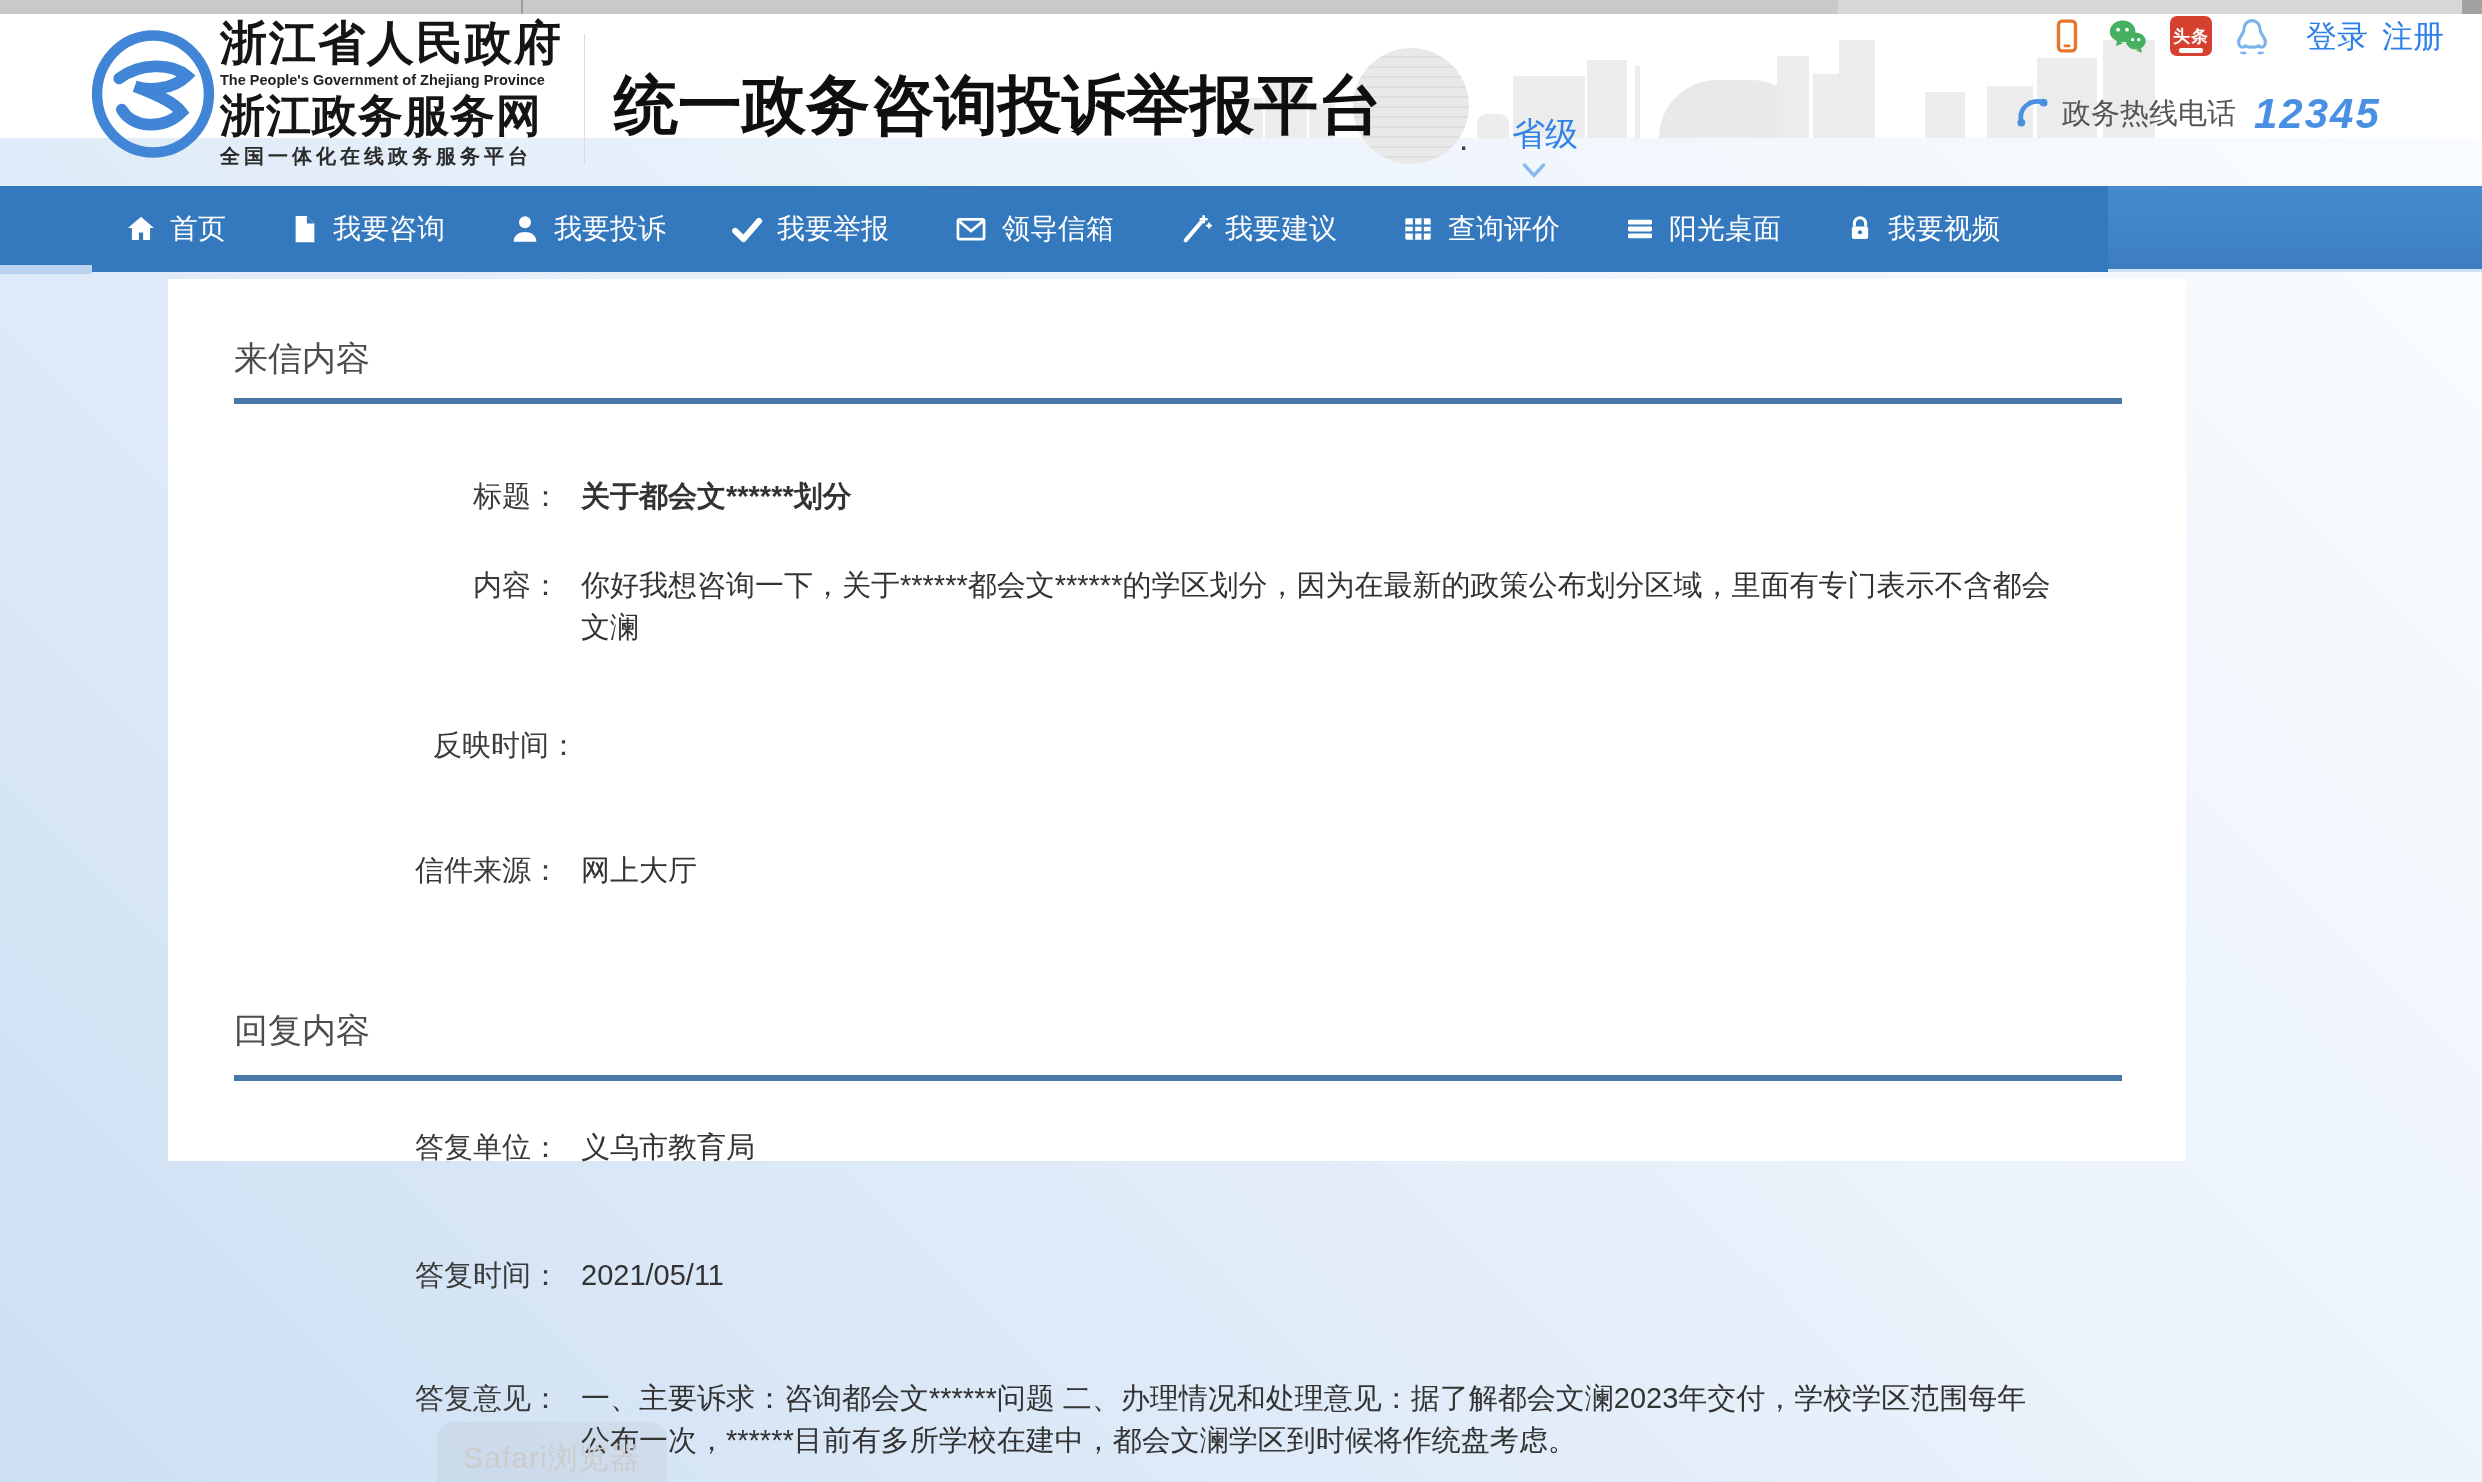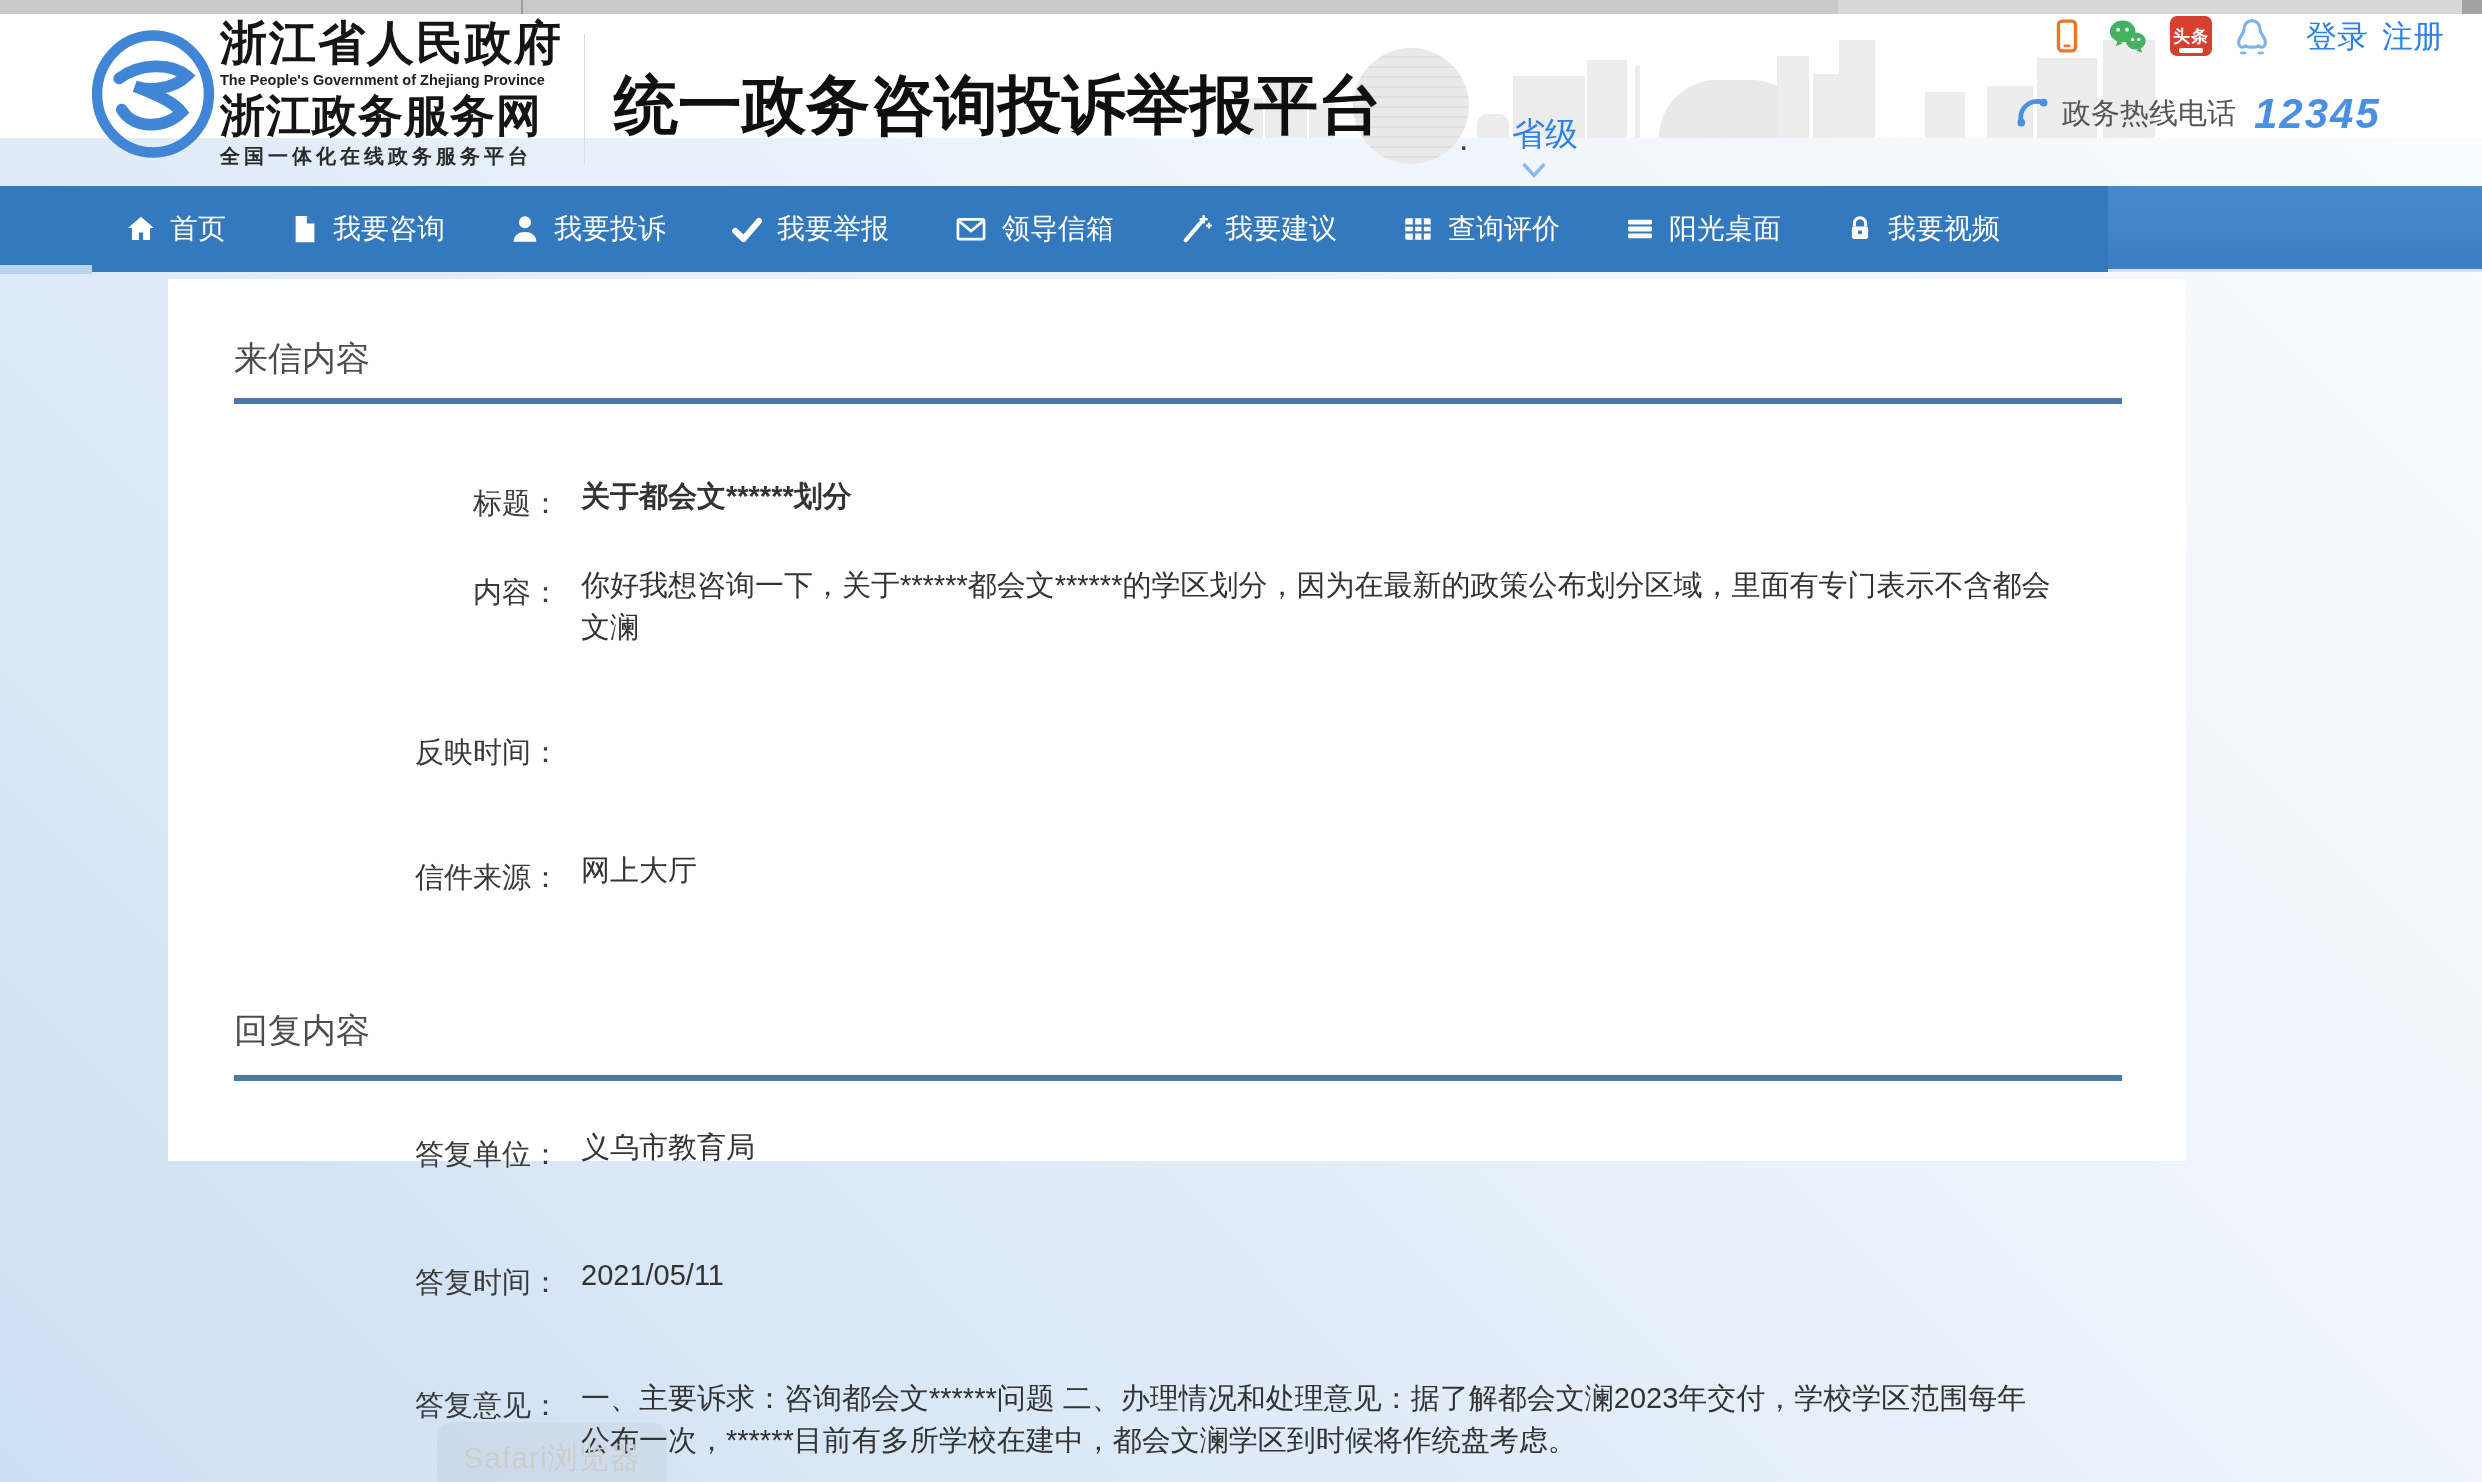--- a/index.html
+++ b/index.html
@@ -52,21 +52,21 @@
   .nav-item{display:flex;align-items:center;gap:13px;cursor:pointer;white-space:nowrap;}
   .nav-item span{color:#ffffff;font-size:28px;}
   .nav-cap{position:absolute;right:0;top:0;width:374px;height:83px;background:linear-gradient(#468ace,#3d7ec2);border-bottom:3px solid #cfe3f6;}
   .nav-notch{position:absolute;left:0;bottom:-2px;width:92px;height:9px;background:#b9d3ee;}
 
   
   .panel{position:absolute;left:168px;top:279px;width:2018px;height:882px;background:#ffffff;}
   .sec-title{position:absolute;left:66px;font-size:34px;line-height:44px;color:#4d4d4d;}
   .sec-divider{position:absolute;left:66px;width:1888px;height:6px;background:#4a78a8;}
   .row{position:absolute;left:0;display:flex;align-items:flex-start;}
-  .row .lbl{width:392px;text-align:right;font-size:29px;color:#3a3a3a;line-height:42px;flex:none;margin-top:7px;}
+  .row .lbl{width:392px;text-align:right;font-size:29px;color:#3a3a3a;line-height:42px;flex:none;}
   .row .val{margin-left:21px;width:1470px;font-size:29px;color:#333;line-height:42px;word-break:break-all;}
   .val-link{color:#2d7ad2;font-weight:700;cursor:pointer;}
 
   
   .ghost{position:absolute;left:437px;top:1422px;width:230px;height:72px;border-radius:16px;
      background:rgba(80,80,80,0.055);display:flex;align-items:center;justify-content:center;z-index:6;}
   .ghost span{color:#cccccc;font-size:30px;letter-spacing:1px;}
 </style>
 </head>
 <body>
@@ -249,21 +249,21 @@
     <div class="row" style="top:196px;">
       <div class="lbl">标题：</div>
       <div class="val val-link">关于都会文******划分</div>
     </div>
 
     <div class="row" style="top:285px;">
       <div class="lbl">内容：</div>
       <div class="val">你好我想咨询一下，关于******都会文******的学区划分，因为在最新的政策公布划分区域，里面有专门表示不含都会文澜</div>
     </div>
 
-    <div class="row" style="top:445px;">
+    <div class="row" style="top:445px;padding-left:18px;">
       <div class="lbl">反映时间：</div>
     </div>
 
     <div class="row" style="top:570px;">
       <div class="lbl">信件来源：</div>
       <div class="val">网上大厅</div>
     </div>
 
     <div class="sec-title" style="top:729px;">回复内容</div>
     <div class="sec-divider" style="top:796px;"></div>

